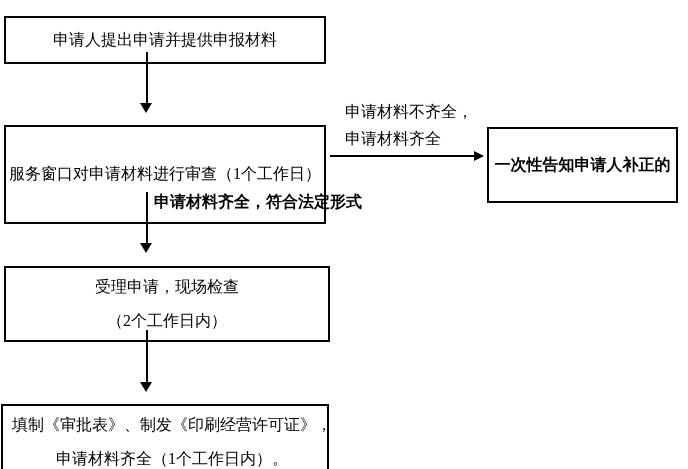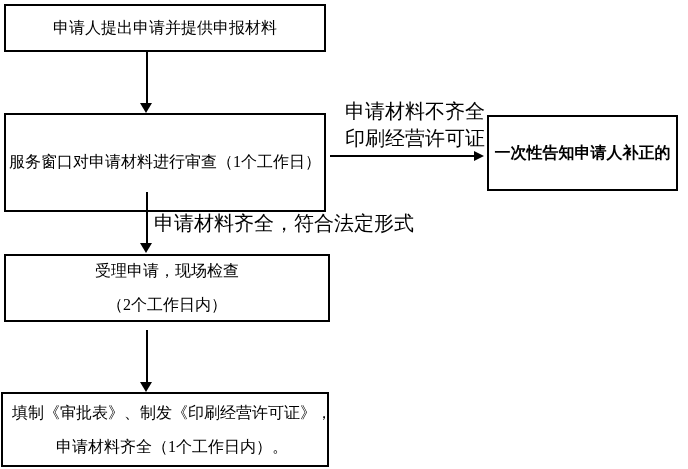--- a/index.html
+++ b/index.html
@@ -20,28 +20,29 @@
     position: absolute;
     box-sizing: border-box;
     border: 2px solid #000000;
     background: #ffffff;
     display: flex;
     flex-direction: column;
     align-items: center;
     justify-content: center;
     text-align: center;
     font-size: 16px;
+    margin-top: 12px;
   }
   .node .line {
     display: block;
     white-space: nowrap;
   }
   .node-start  { left: 4px;   top: 4px;   width: 322px; height: 48px; }
   .node-review { left: 4px;   top: 113px; width: 322px; height: 99px; }
-  .node-accept { left: 4px;   top: 254px; width: 326px; height: 68px; line-height: 34px; }
+  .node-accept { left: 4px;   top: 254px; width: 326px; height: 76px; line-height: 34px; }
   .node-issue  { left: 1px;   top: 392px; width: 328px; height: 75px; line-height: 34px; padding-left: 14px; }
   .node-notify { left: 487px; top: 115px; width: 191px; height: 76px; line-height: 30px; font-weight: bold; }
 
   .vline {
     position: absolute;
     width: 2px;
     background: #000000;
   }
   .hline {
     position: absolute;
@@ -59,25 +60,25 @@
   .head-right {
     position: absolute;
     width: 0;
     height: 0;
     border-top: 5px solid transparent;
     border-bottom: 5px solid transparent;
     border-left: 10px solid #000000;
   }
   .edge-label {
     position: absolute;
-    font-size: 20px;
+    font-size: 16px;
     white-space: nowrap;
   }
   .label-incomplete { left: 345px; top: 98px; line-height: 27px; }
-  .label-complete   { left: 154px; top: 210px; }
+  .label-complete   { left: 154px; top: 192px; font-weight: bold; }
 </style>
 </head>
 <body>
 
 <div class="canvas">
 
   <div class="node node-start">
     <span class="line">申请人提出申请并提供申报材料</span>
   </div>
 
@@ -85,21 +86,21 @@
     <div class="vline" style="left:146px; top:52px; height:52px;"></div>
     <div class="head-down" style="left:140px; top:103px;"></div>
   </div>
 
   <div class="node node-review">
     <span class="line">服务窗口对申请材料进行审查（1个工作日）</span>
   </div>
 
   <div class="edge-label label-incomplete">
     <div>申请材料不齐全，</div>
-    <div>印刷经营许可证</div>
+    <div>申请材料齐全</div>
   </div>
 
   <div>
     <div class="hline" style="left:330px; top:155px; width:145px;"></div>
     <div class="head-right" style="left:474px; top:151px;"></div>
   </div>
 
   <div class="node node-notify">
     <span class="line">一次性告知申请人补正的</span>
   </div>

